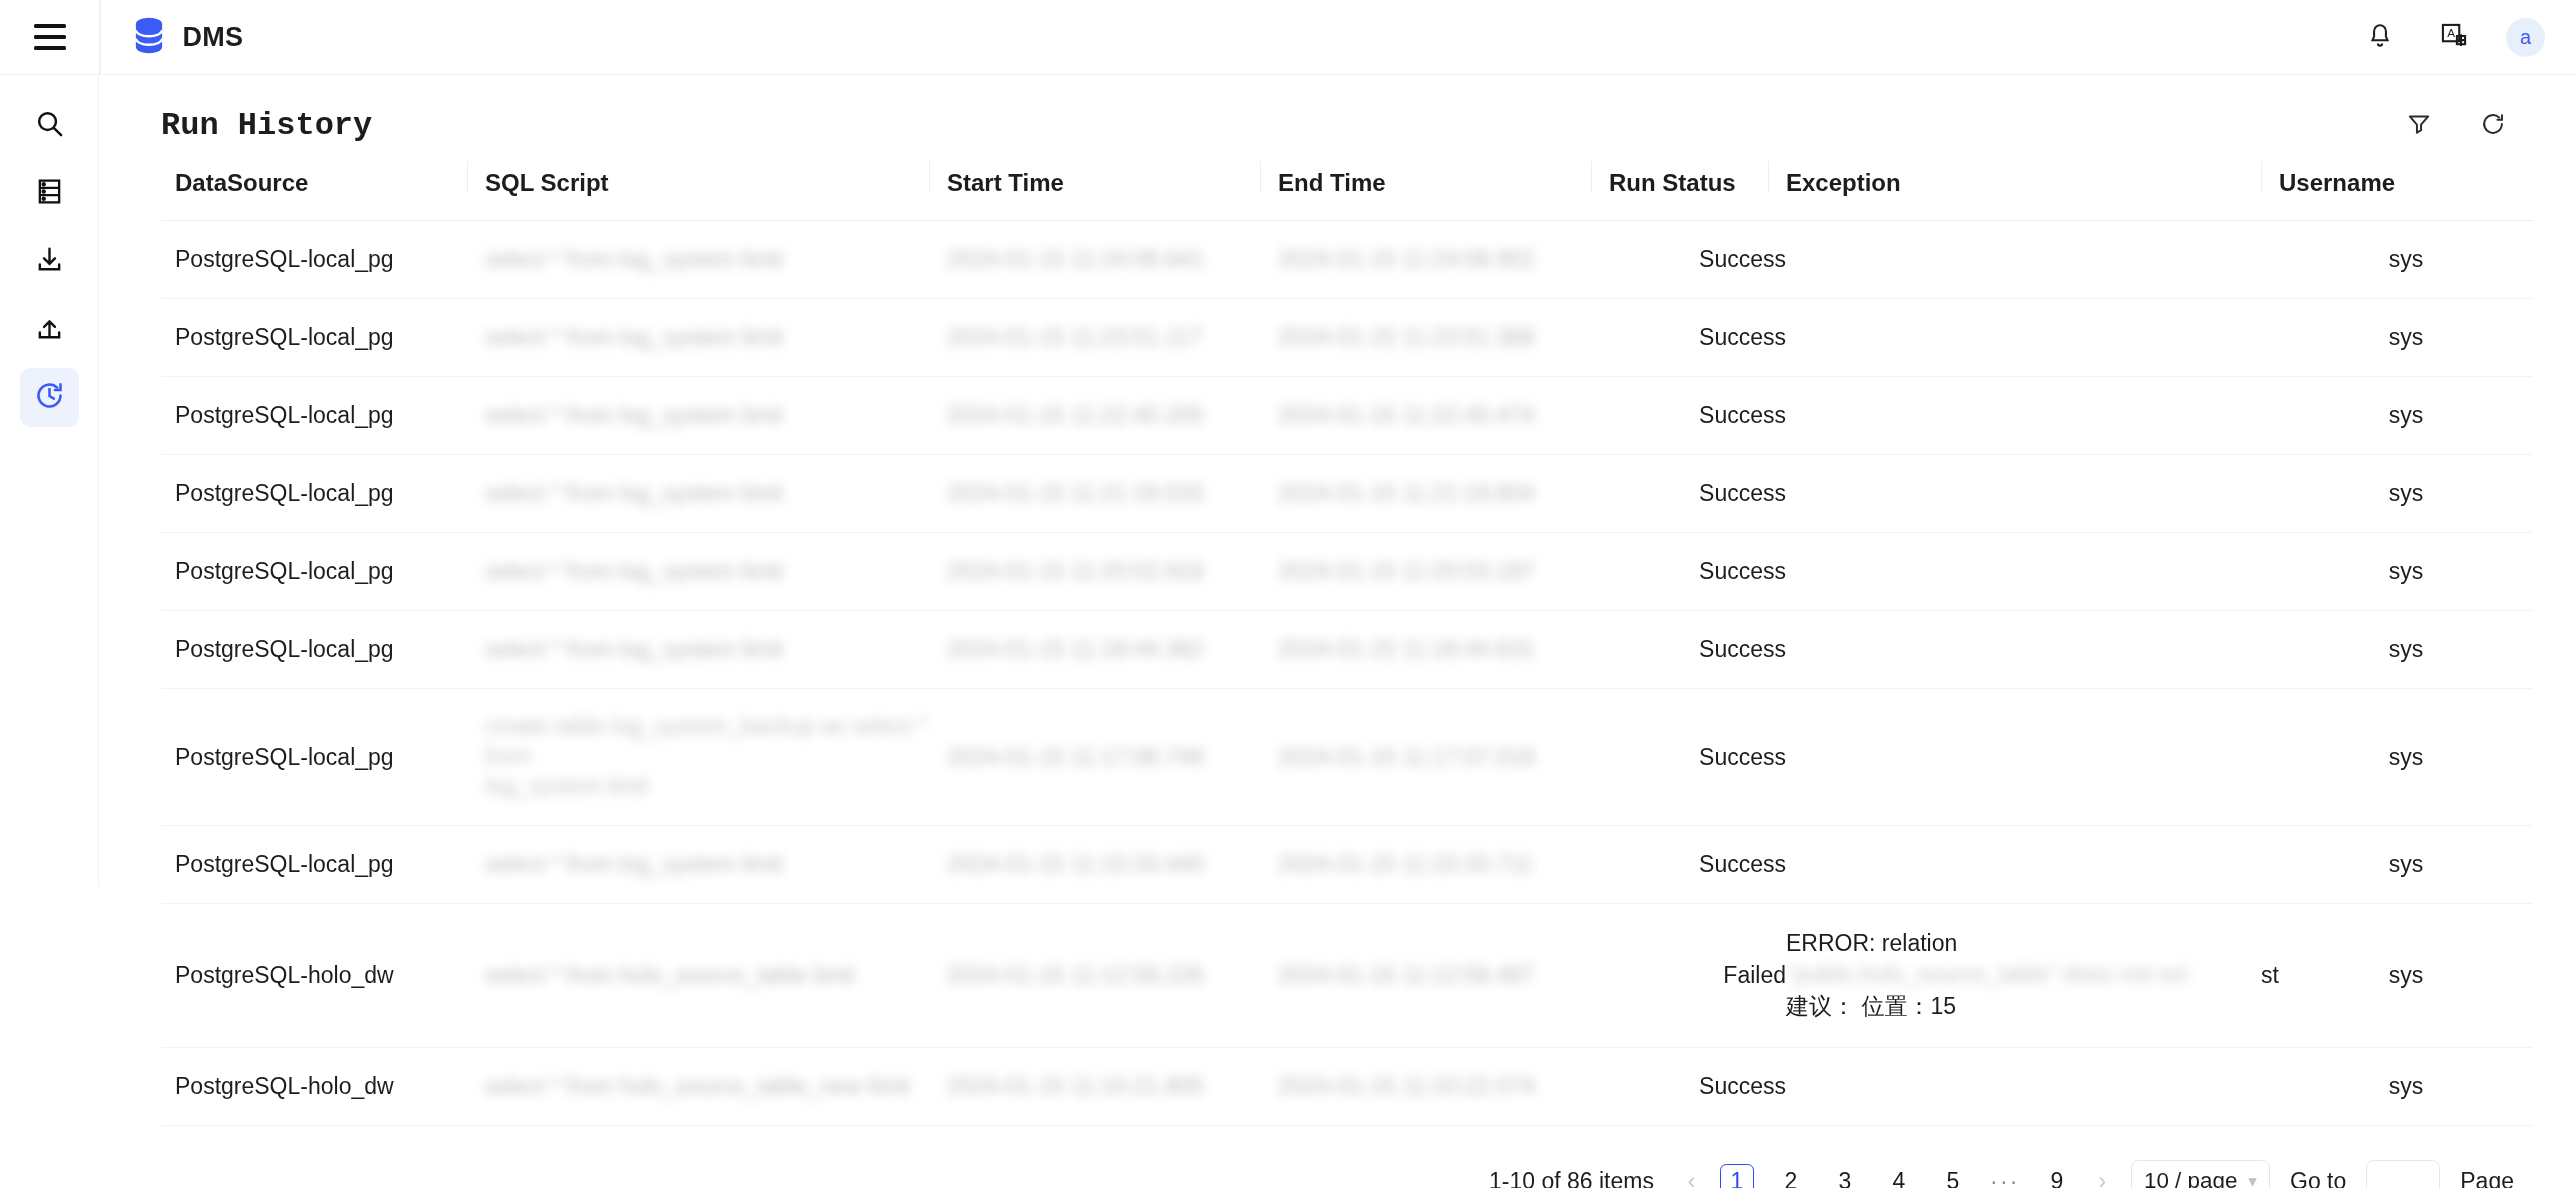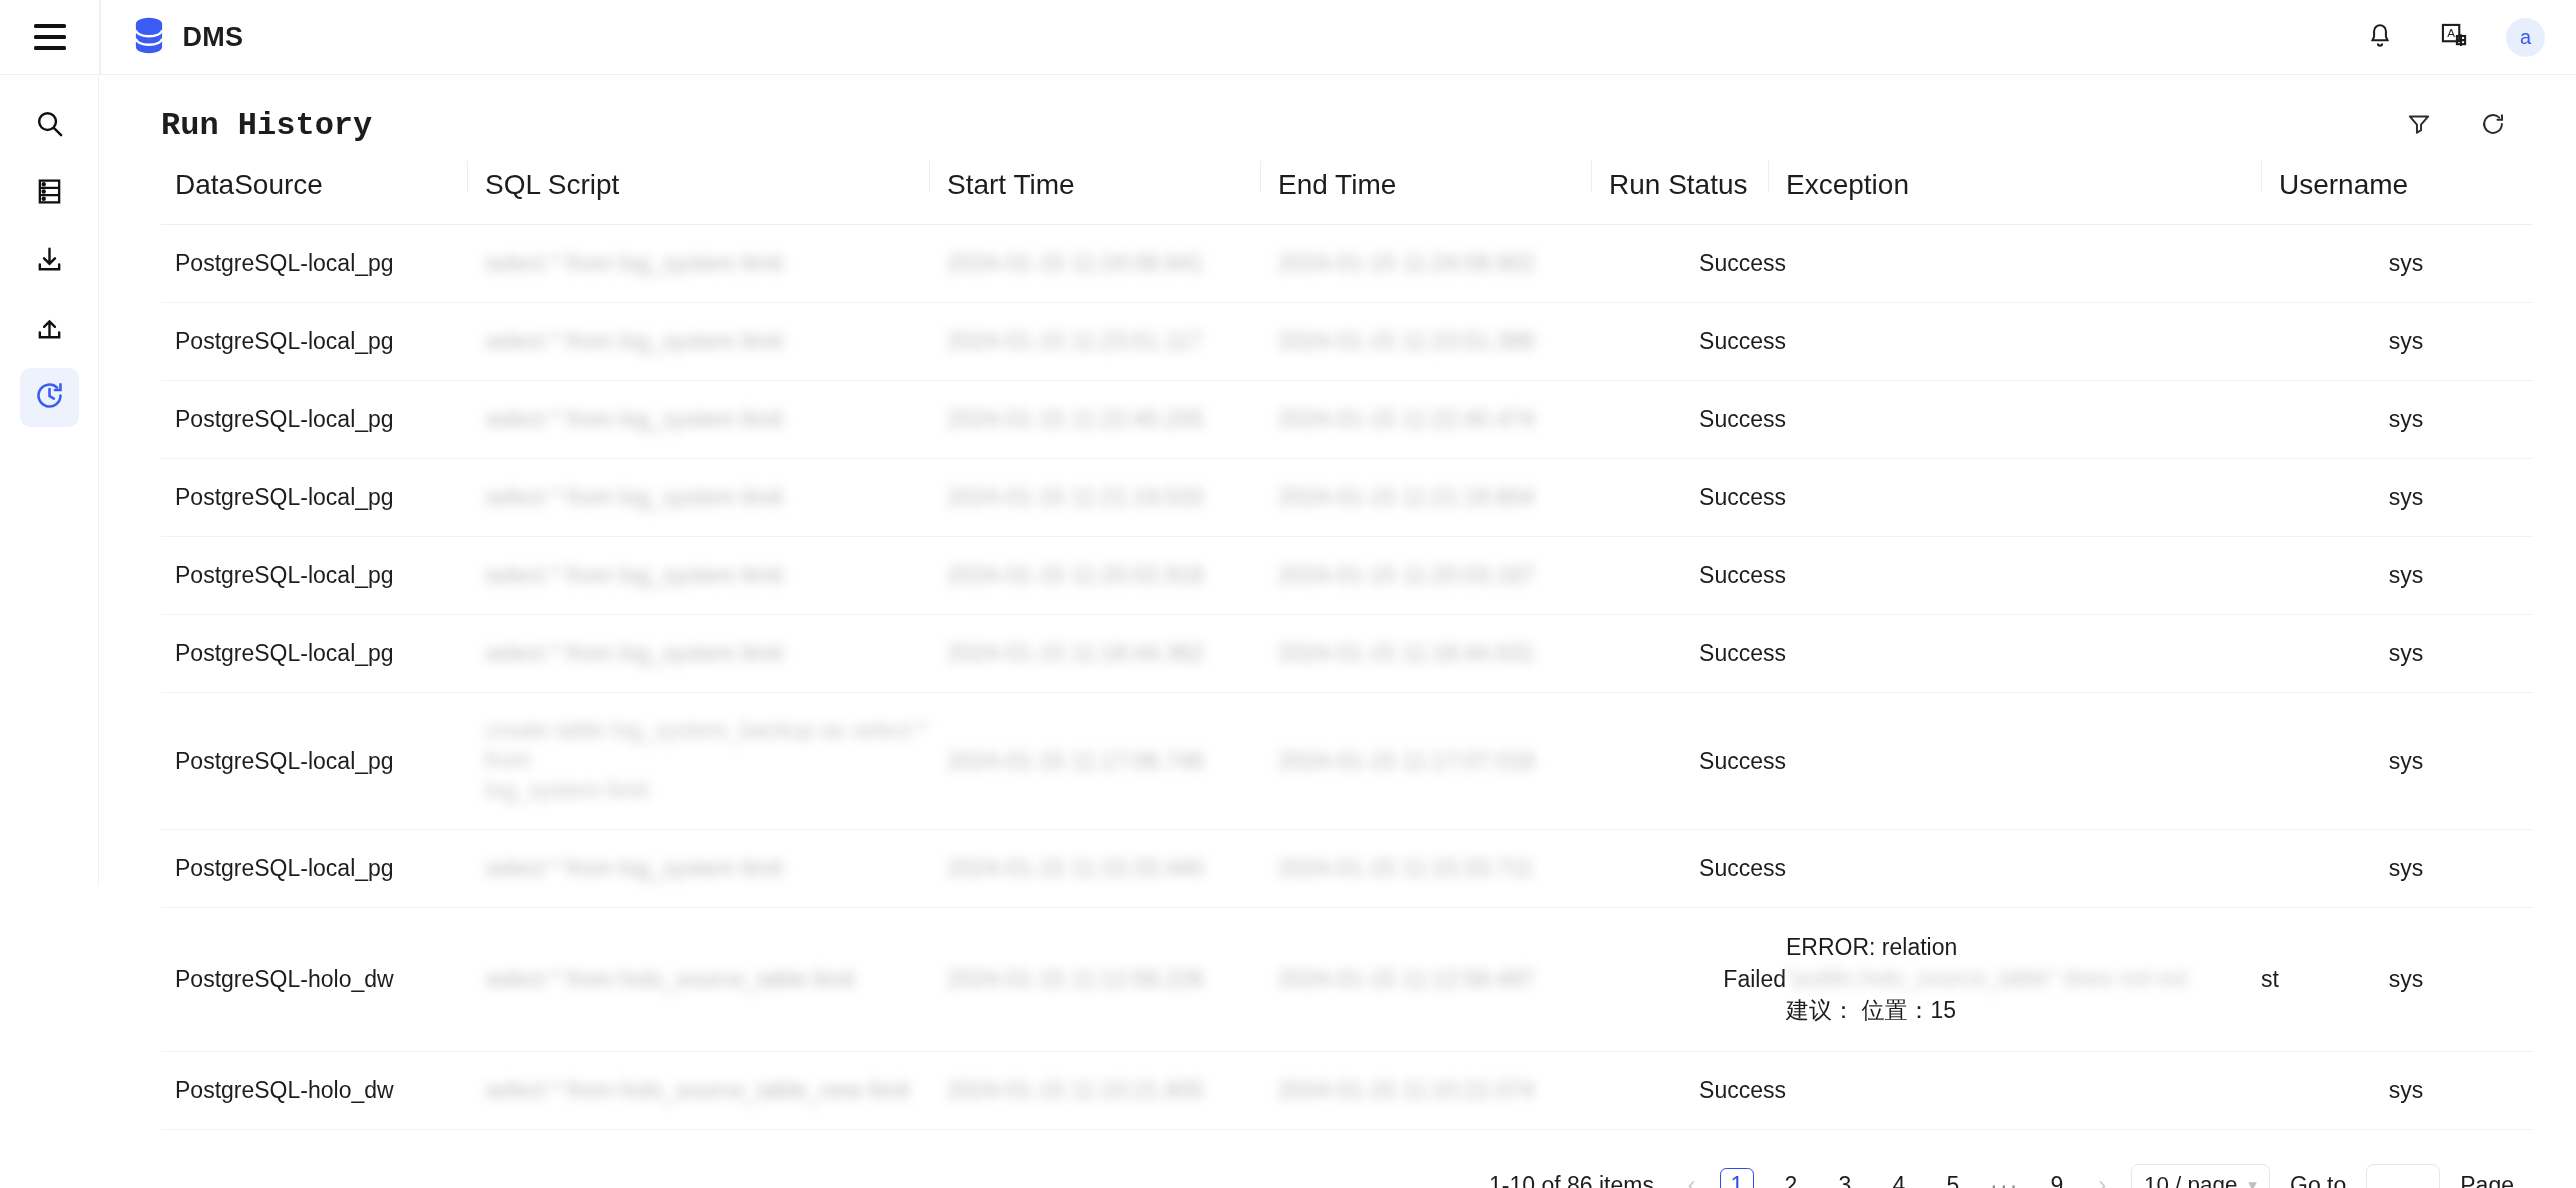--- a/index.html
+++ b/index.html
@@ -66,21 +66,21 @@
   .page-head {
     height: 80px; display: flex; align-items: center;
     justify-content: space-between; padding-top: 20px;
   }
   .page-title { font-size: 32px; font-weight: 700; color: #1d1d1f; font-family: Liberation Mono, monospace; }
   .head-actions { display: flex; align-items: center; gap: 31px; }
 
   
   table.grid { width: 100%; border-collapse: collapse; table-layout: fixed; }
   table.grid thead th {
-    text-align: left; font-size: 28px; font-weight: 400; color: #1d1d1f;
+    text-align: left; font-size: 24px; font-weight: 700; color: #1d1d1f;
     padding: 14px 0 23px 0; border-bottom: 1.5px solid #eeeeee;
     position: relative; vertical-align: middle;
   }
   table.grid thead th.sep::before {
     content: ""; position: absolute; left: -18.5px; top: 6.2px;
     width: 1.5px; height: 31px; background: #ededed;
   }
   table.grid tbody td {
     font-size: 23px; color: #1d1d1f;
     padding: 23px 0; border-bottom: 1.5px solid #f2f2f2;

